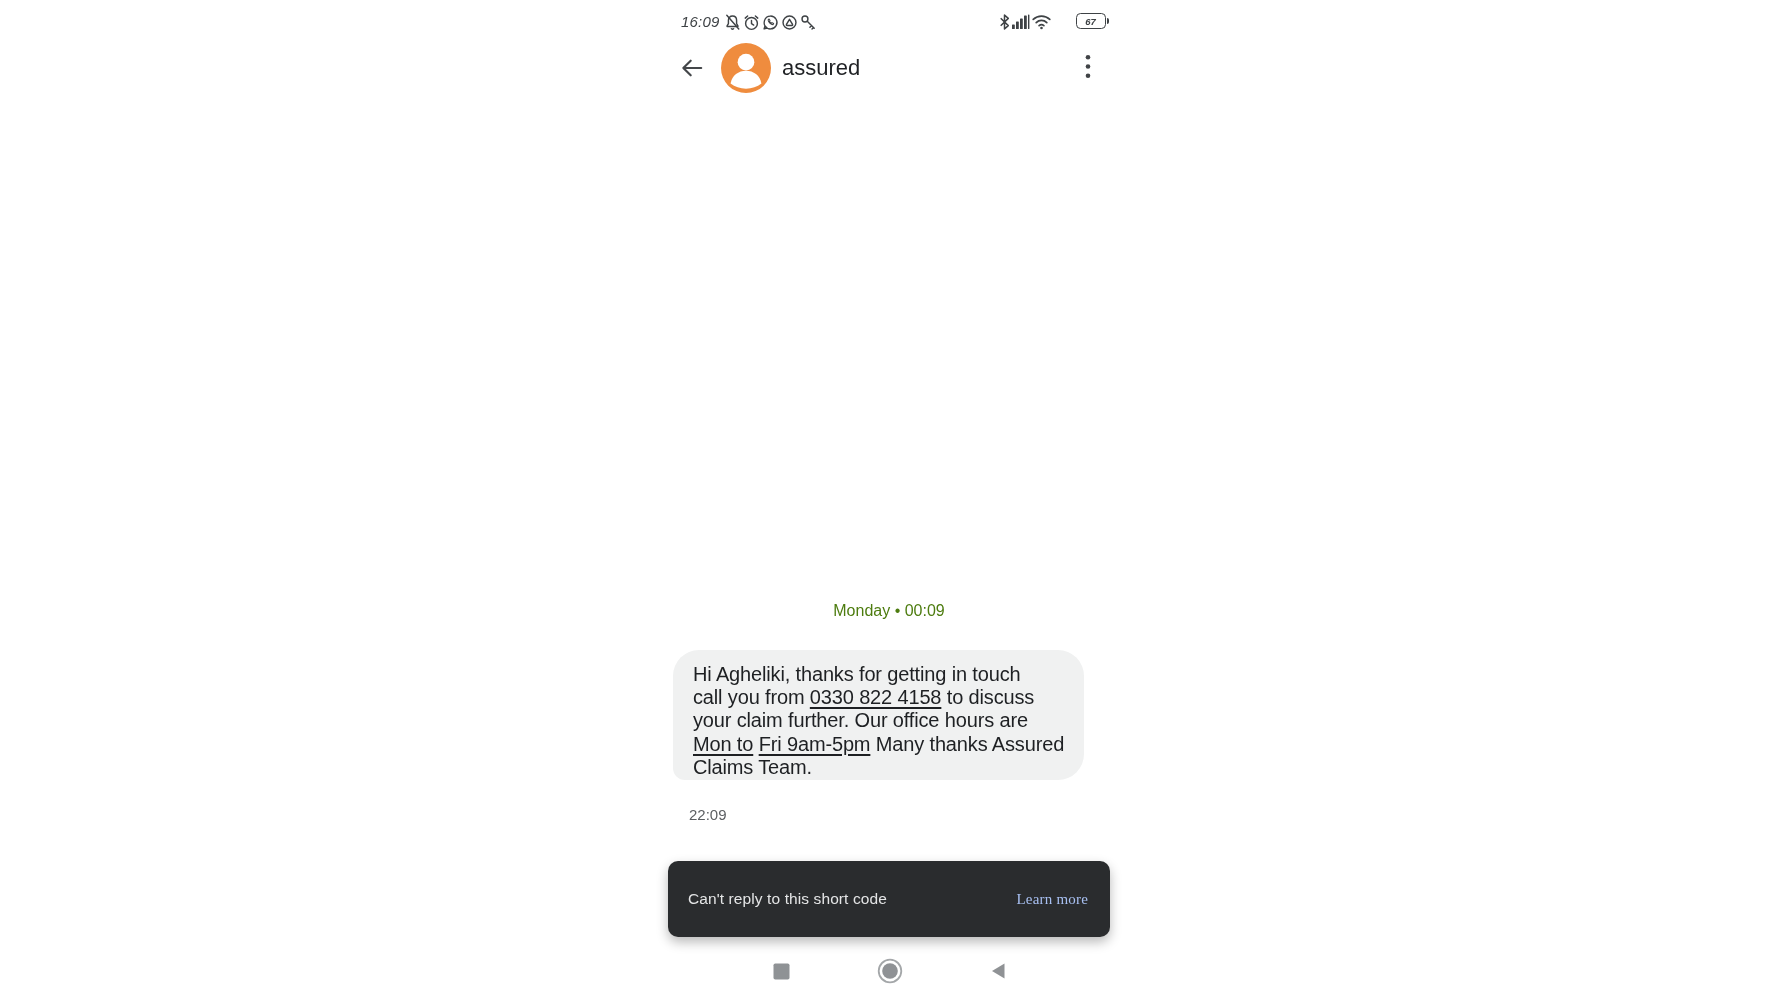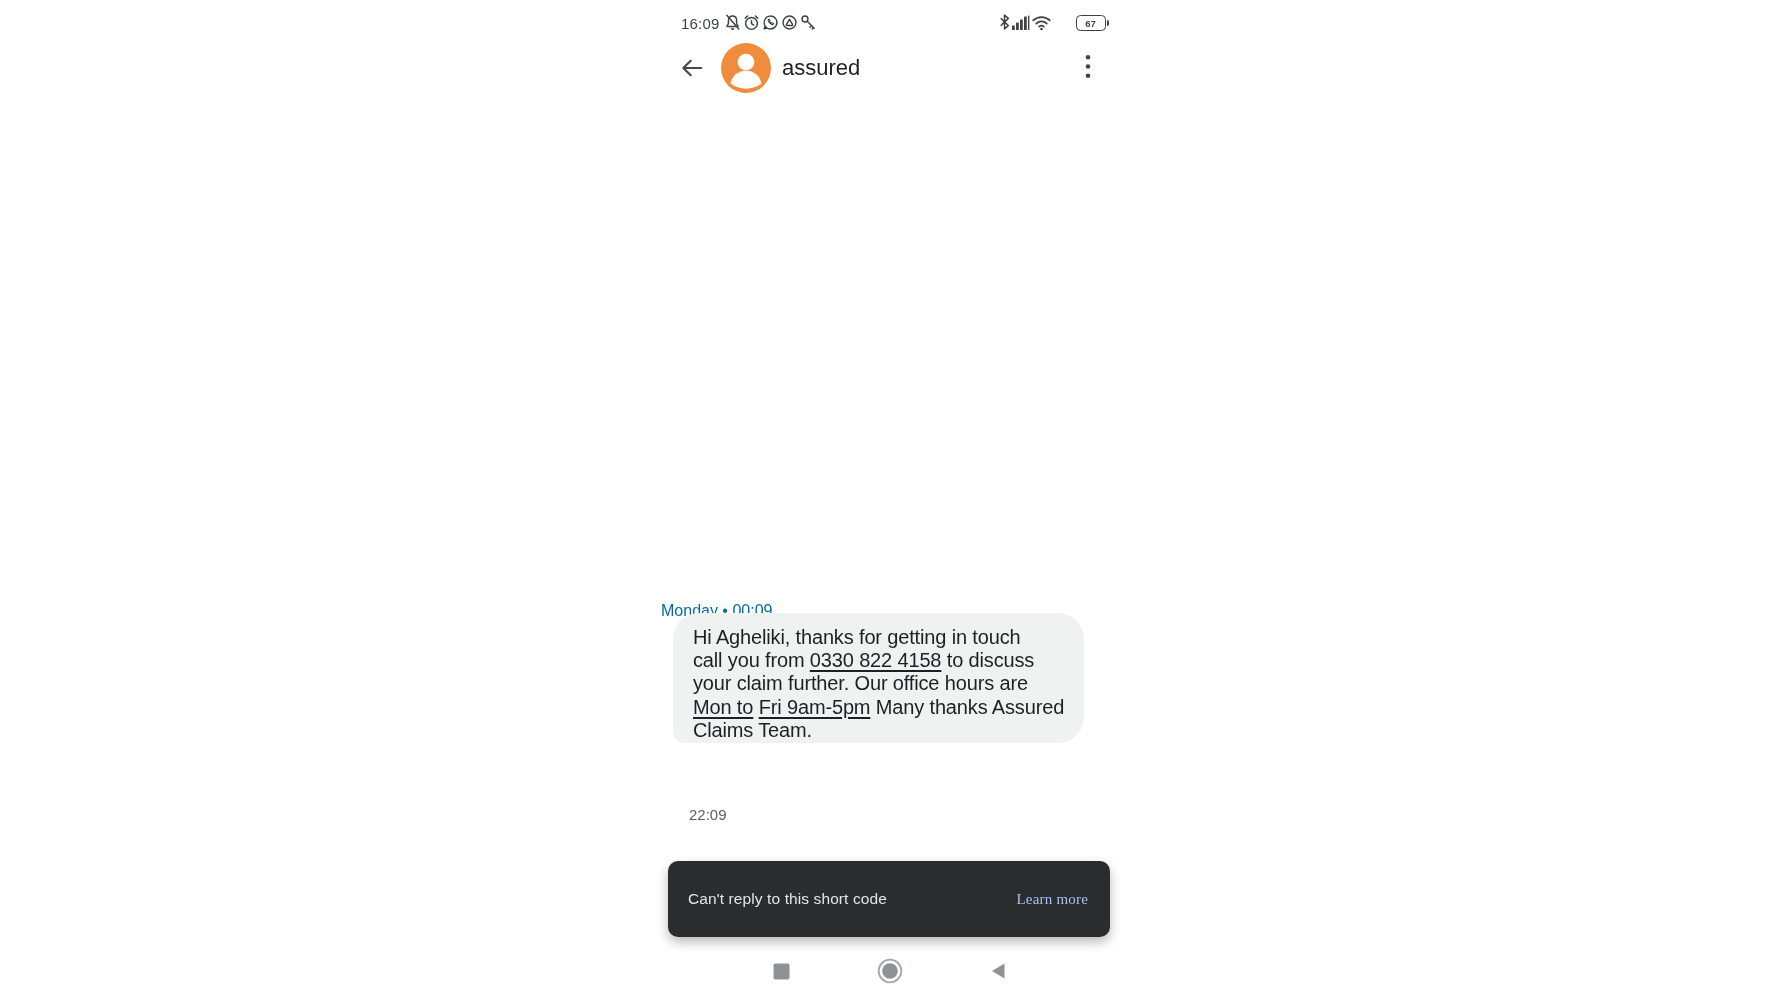--- a/index.html
+++ b/index.html
@@ -4,42 +4,42 @@
 <style>
   * { margin:0; padding:0; box-sizing:border-box; }
   html,body { width:1778px; height:1000px; background:#ffffff; overflow:hidden;
               font-family:"Liberation Sans", sans-serif; }
   .phone { position:relative; width:456px; height:1000px; margin:0 auto; background:#fff; }
 
   
   .status-bar { position:absolute; top:0; left:0; right:0; height:38px;
                 display:flex; align-items:center; justify-content:space-between;
                 padding:6px 8px 0 20px; }
-  .sb-left, .sb-right { display:flex; align-items:flex-end; gap:0; }
+  .sb-left, .sb-right { display:flex; align-items:flex-start; gap:0;font-style:italic; }
   .sb-time { font-size:15px; font-weight:500; color:#3E4245; letter-spacing:.2px; margin-right:3px; }
   .sb-icon { display:block; }
   .battery { display:flex; align-items:center;margin-left:24px; }
   .battery-body { width:30px; height:16px; border:1.6px solid #3E4245; border-radius:4.5px;
                   display:flex; align-items:center; justify-content:center; }
   .battery-num { font-size:9.5px; font-weight:600; color:#3E4245; }
   .battery-nub { width:2.5px; height:6px; background:#3E4245; border-radius:0 2px 2px 0; margin-left:1px; }
 
   
   .header { position:absolute; top:38px; left:0; right:0; height:60px;
             display:flex; align-items:center; }
   .back-btn { background:none; border:none; margin-left:18px; padding:0; cursor:pointer; height:26px; }
   .avatar { width:50px; height:50px; border-radius:50%; margin-left:16px;
             display:flex; align-items:center; justify-content:center; cursor:pointer; }
   .title { margin-left:11px; font-size:22px; color:#1F2124; cursor:pointer; }
   .menu-btn { background:none; border:none; margin-left:auto; margin-right:20px; padding:4px 6px; cursor:pointer; }
 
   
-  .date-header { position:absolute; top:602px; left:0; right:0; text-align:left;
-                 font-size:16px; color:#0369a1; }
-  .bubble { position:absolute; top:613px; left:12px;
+  .date-header { position:absolute; top:602px; left:0; right:0; text-align:center;
+                 font-size:16px; color:#4d7c0f; }
+  .bubble { position:absolute; top:650px; left:12px;
             padding:13px 20px 1px; border-radius:26px 26px 26px 12px; cursor:pointer; }
   .msg-line { font-size:20px; line-height:23.2px; color:#1E2023; white-space:pre; letter-spacing:-0.15px; }
   .msg-link { text-decoration:underline; text-underline-offset:3px; cursor:pointer; }
   .bubble-time { position:absolute; top:806px; left:28px; font-size:15px; color:#5C5F62; }
 
   
   .snackbar { position:absolute; left:7px; right:7px; bottom:63px; height:76px;
               border-radius:10px; display:flex; align-items:center;
               padding:0 22px 0 20px; box-shadow:0 5px 12px rgba(0,0,0,.28); }
   .snackbar-text { flex:1; font-size:15.5px; color:#E4E5E6; letter-spacing:.1px; }

